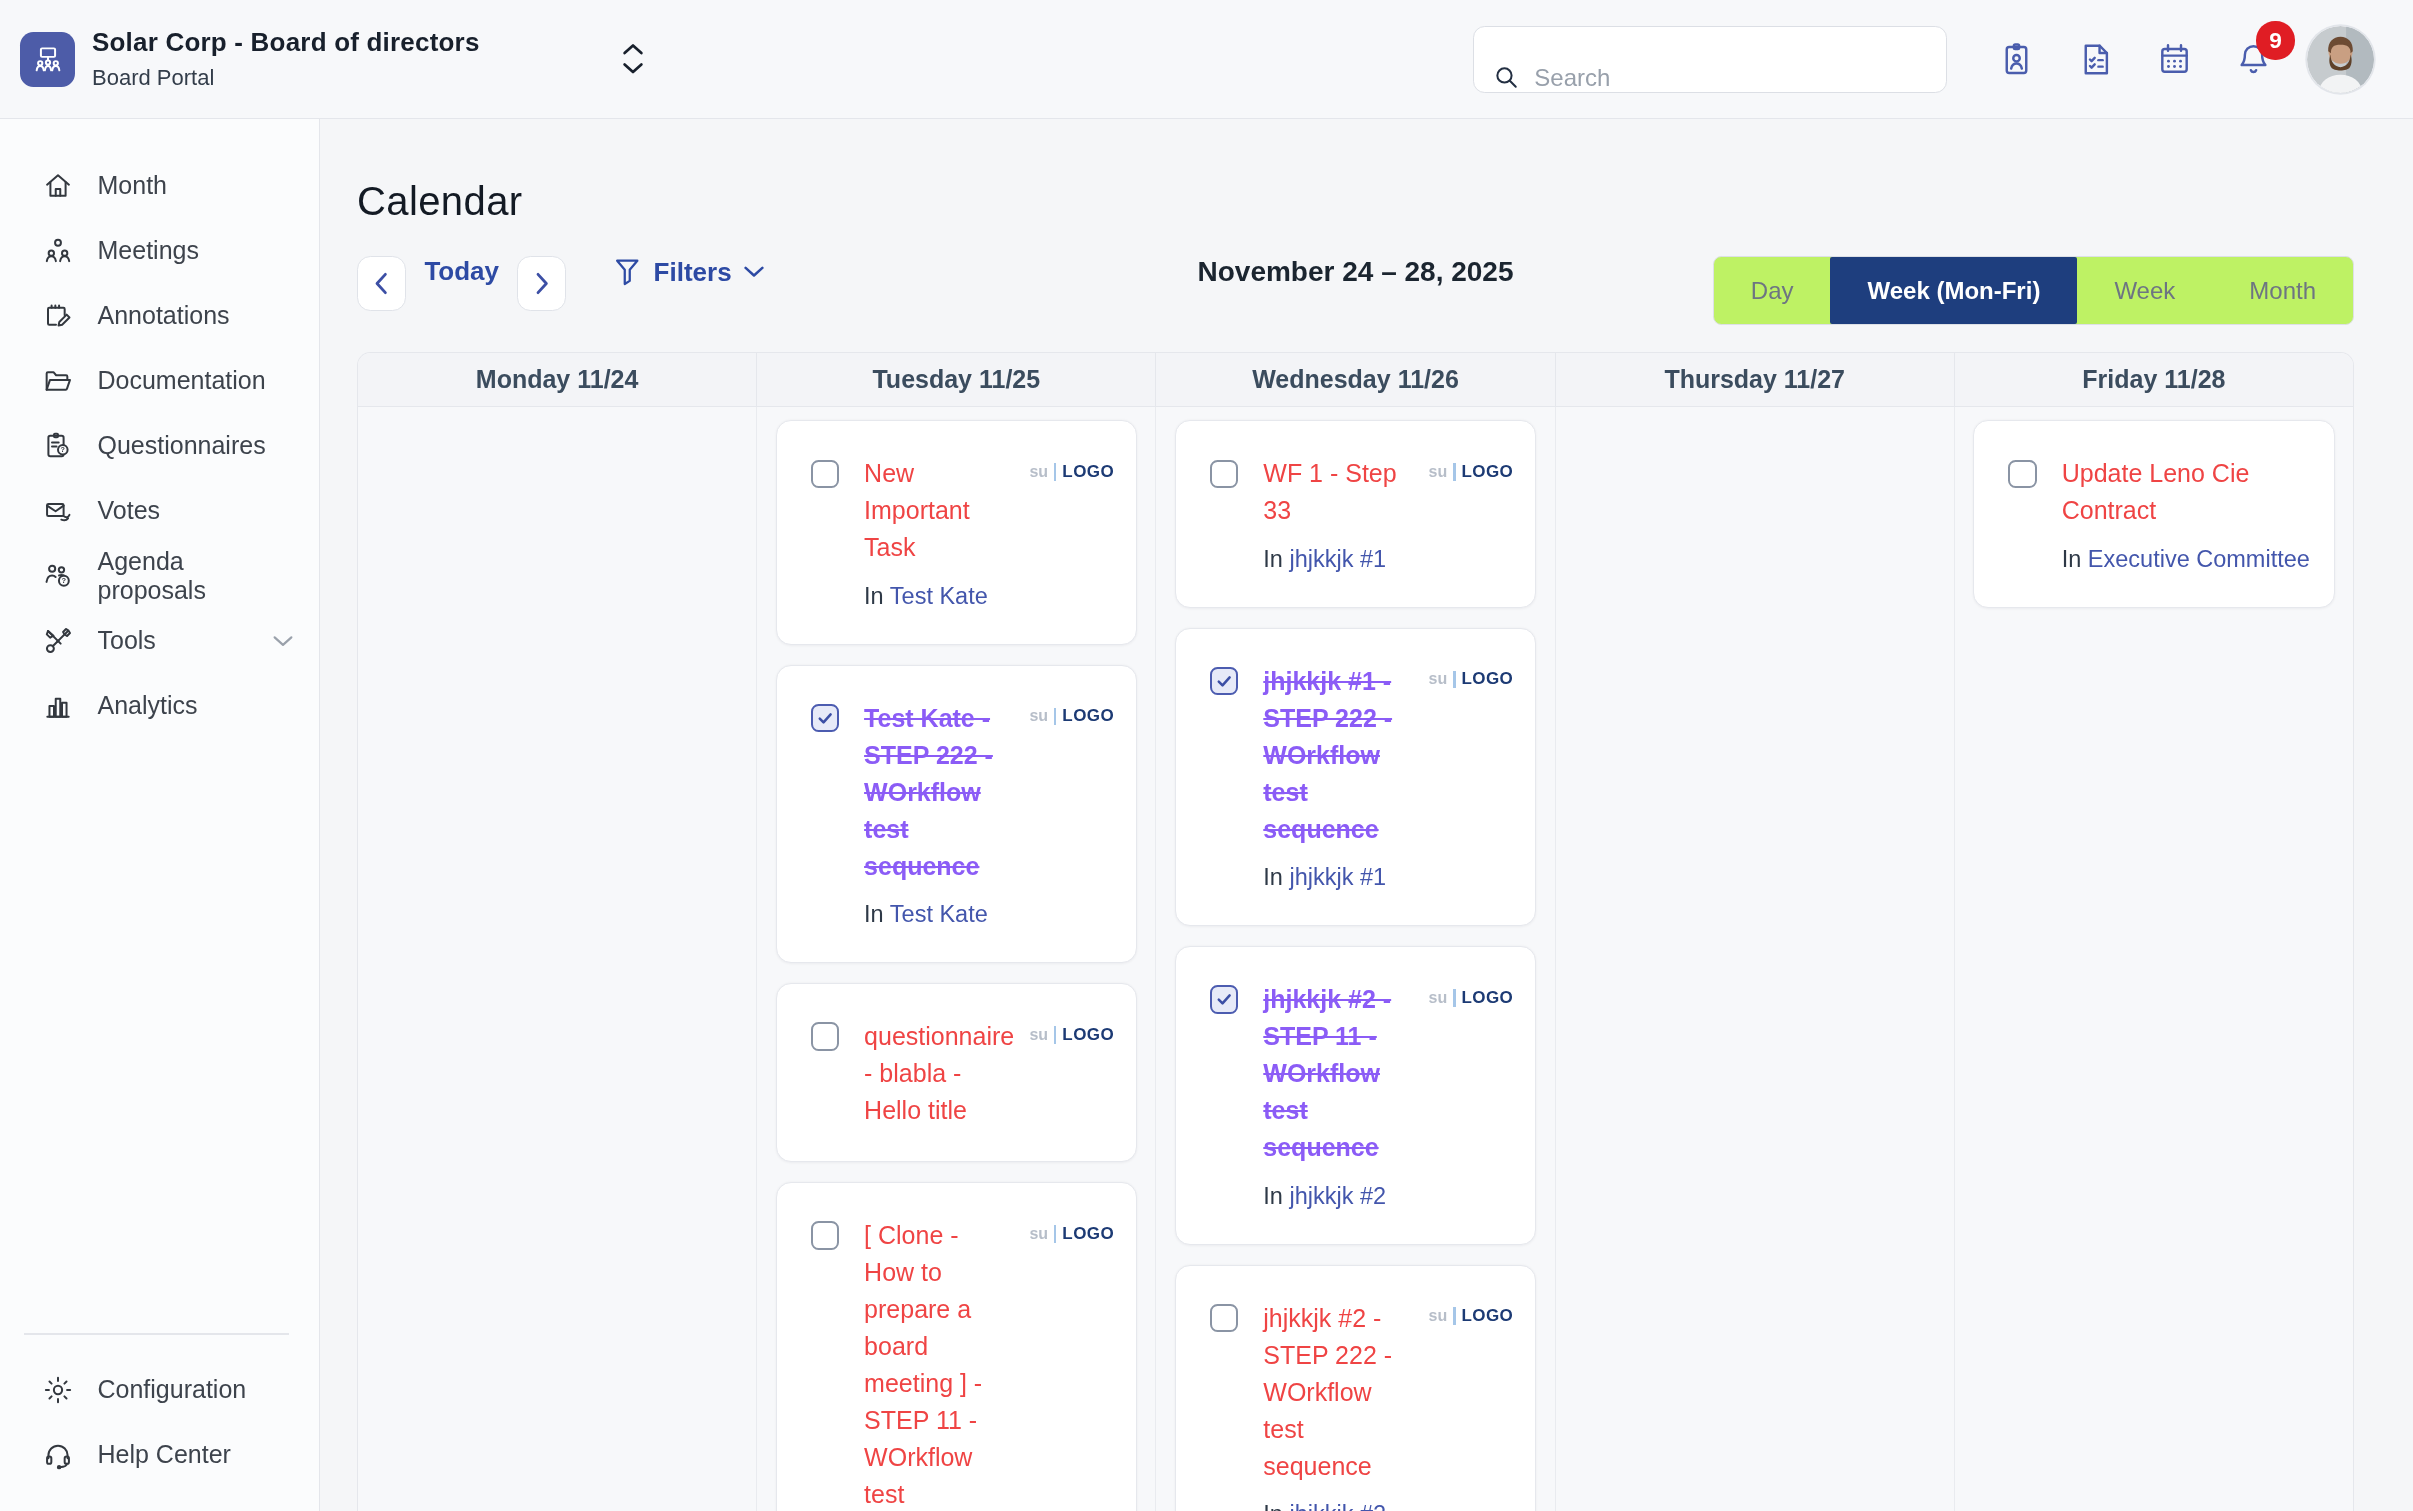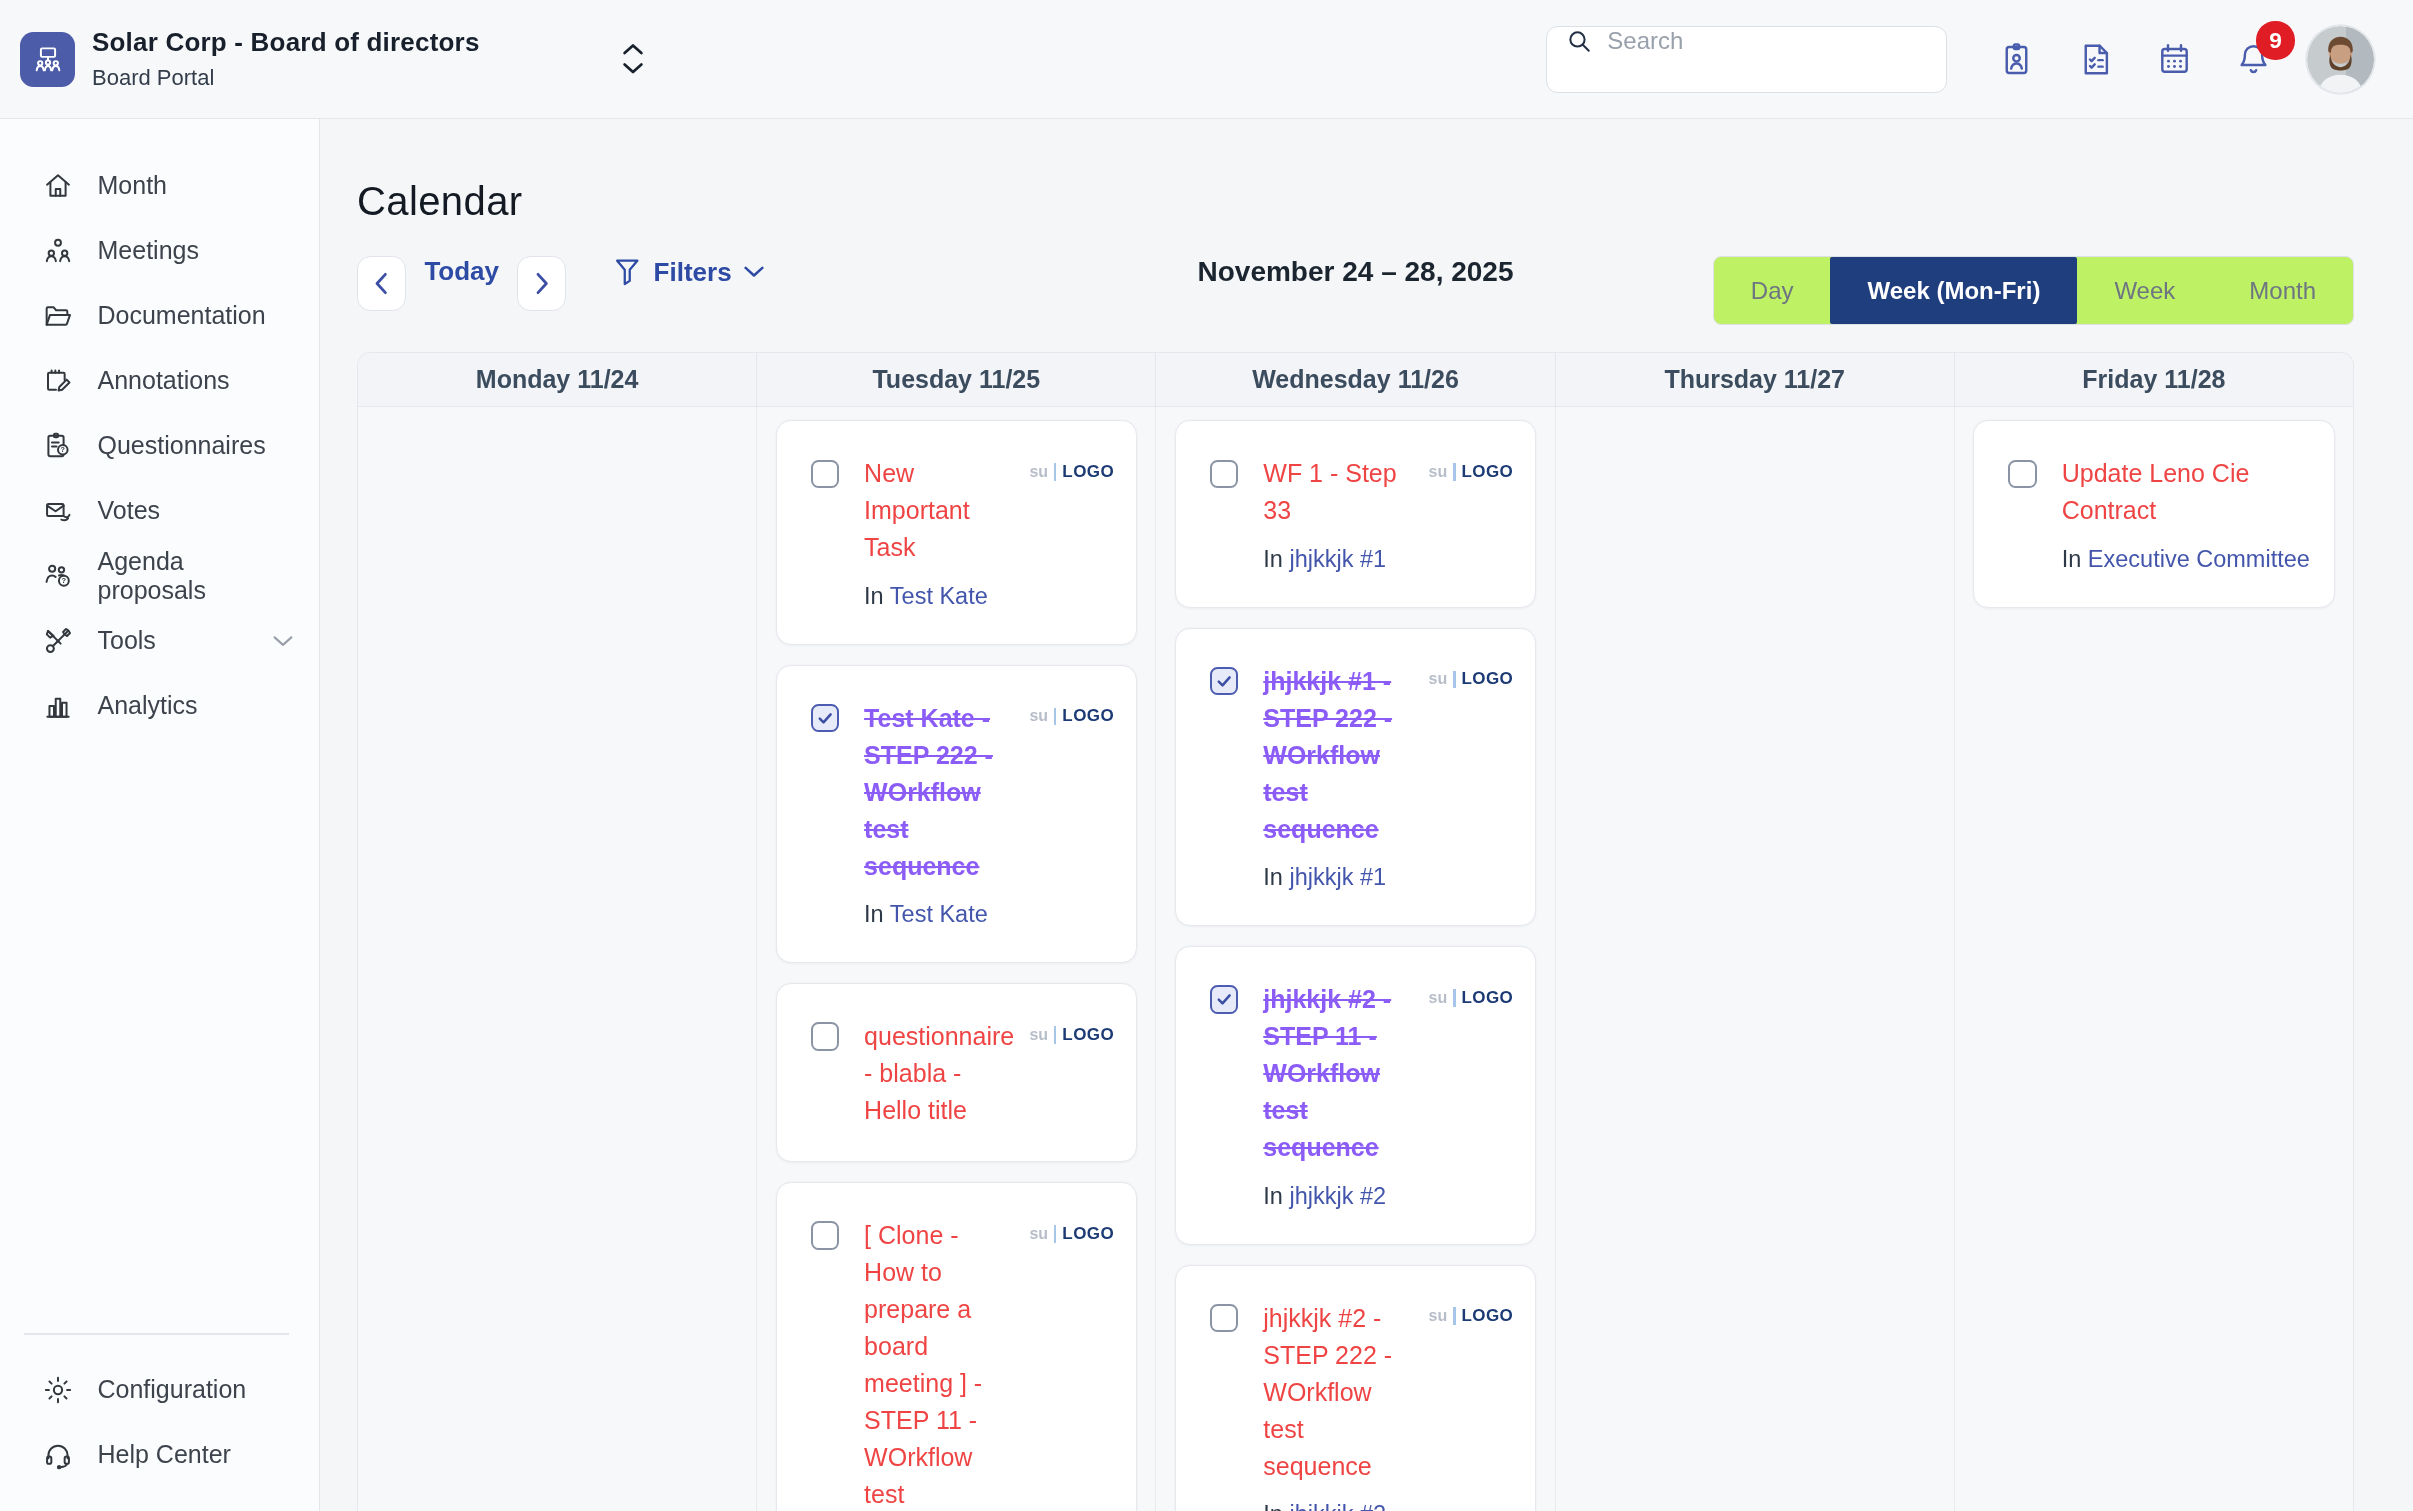--- a/index.html
+++ b/index.html
@@ -19,22 +19,22 @@
   .app-logo {
     width:55px; height:55px; border-radius:13.4px; background:#4d5ca8;
     display:flex; align-items:center; justify-content:center; flex:none;
   }
   .org-block { margin-left:17px; }
   .org-title { font-size:26px; font-weight:bold; color:#18202c; letter-spacing:0.2px; }
   .portal-sub { font-size:22px; color:#333d4a; margin-top:6.7px; }
   .switcher { margin-left:142px; display:flex; flex-direction:column; gap:5.9px; cursor:pointer; }
   .topbar-spacer { flex:1; }
   .searchbox {
-    width:401px; height:67px; background:#fff; border:1.7px solid #dcdfe5; border-radius:11.7px;
-    display:flex; align-items:flex-start; padding:0 18.4px; gap:13.4px;
+    width:474px; height:67px; background:#fff; border:1.7px solid #dcdfe5; border-radius:11.7px;
+    display:flex; align-items:flex-end; padding:0 18.4px; gap:13.4px;
   }
   .searchbox input {
     border:none; outline:none; background:transparent; flex:1;
     font-size:24px; font-family:"Liberation Sans", sans-serif; color:#2a3342;
   }
   .searchbox input::placeholder { color:#98a0ab; }
   .top-icons { display:flex; align-items:center; gap:40px; margin-left:50px; }
   .icon-btn { position:relative; cursor:pointer; flex:none; }
   .notif-badge {
     position:absolute; top:-18.4px; right:-22px; min-width:39px; height:39px; border-radius:19px;
@@ -257,36 +257,36 @@
             <circle cx="17" cy="13.6" r="2"></circle>
             <path d="M13.6 19.6c.4-2.4 1.7-3.6 3.4-3.6s3 1.2 3.4 3.6"></path>
           </svg>
         </span>
     <span class="nav-label">Meetings</span>
 
   </div>
       <div class="nav-item">
     <span class="nav-icon">
           <svg width="32" height="32" viewBox="0 0 24 24" fill="none" stroke="#33383f" stroke-width="1.5" stroke-linecap="round" stroke-linejoin="round">
-            <path d="M3.5 18.5V6.3c0-.5.4-.9.9-.9h4.2l2 2.3h7.5c.5 0 .9.4.9.9v1.9"></path>
-            <path d="M3.5 18.5l2.5-7.3h15l-2.3 6.7c-.1.4-.5.6-.9.6z"></path>
-          </svg>
-        </span>
-    <span class="nav-label">Documentation</span>
-
-  </div>
-      <div class="nav-item">
-    <span class="nav-icon">
-          <svg width="32" height="32" viewBox="0 0 24 24" fill="none" stroke="#33383f" stroke-width="1.5" stroke-linecap="round" stroke-linejoin="round">
             <path d="M17 11.5V6.8c0-.5-.4-.9-.9-.9H5.4c-.5 0-.9.4-.9.9v10.8c0 .5.4.9.9.9h5.1"></path>
             <path d="M7.2 4.2v1.7M10 4.2v1.7M12.8 4.2v1.7"></path>
             <path d="M13 16.5l5.5-5.5 2.1 2.1-5.5 5.5-2.7.6z"></path>
           </svg>
         </span>
     <span class="nav-label">Annotations</span>
+
+  </div>
+      <div class="nav-item">
+    <span class="nav-icon">
+          <svg width="32" height="32" viewBox="0 0 24 24" fill="none" stroke="#33383f" stroke-width="1.5" stroke-linecap="round" stroke-linejoin="round">
+            <path d="M3.5 18.5V6.3c0-.5.4-.9.9-.9h4.2l2 2.3h7.5c.5 0 .9.4.9.9v1.9"></path>
+            <path d="M3.5 18.5l2.5-7.3h15l-2.3 6.7c-.1.4-.5.6-.9.6z"></path>
+          </svg>
+        </span>
+    <span class="nav-label">Documentation</span>
 
   </div>
       <div class="nav-item">
     <span class="nav-icon">
           <svg width="32" height="32" viewBox="0 0 24 24" fill="none" stroke="#33383f" stroke-width="1.5" stroke-linecap="round" stroke-linejoin="round" style="font-size:30px">
             <rect x="4.8" y="4.4" width="11.4" height="15.2" rx="1.4"></rect>
             <rect x="9" y="2.8" width="3" height="2.6" rx="0.7"></rect>
             <path d="M7.5 9.4h5M7.5 12.4h3.4"></path>
             <circle cx="15.6" cy="14.8" r="3.6" fill="#fbfcfd"></circle>
             <text x="15.6" y="16.6" text-anchor="middle" font-size="5.4" fill="#33383f" stroke="none" font-family="Liberation Sans, sans-serif" font-weight="bold">?</text>

